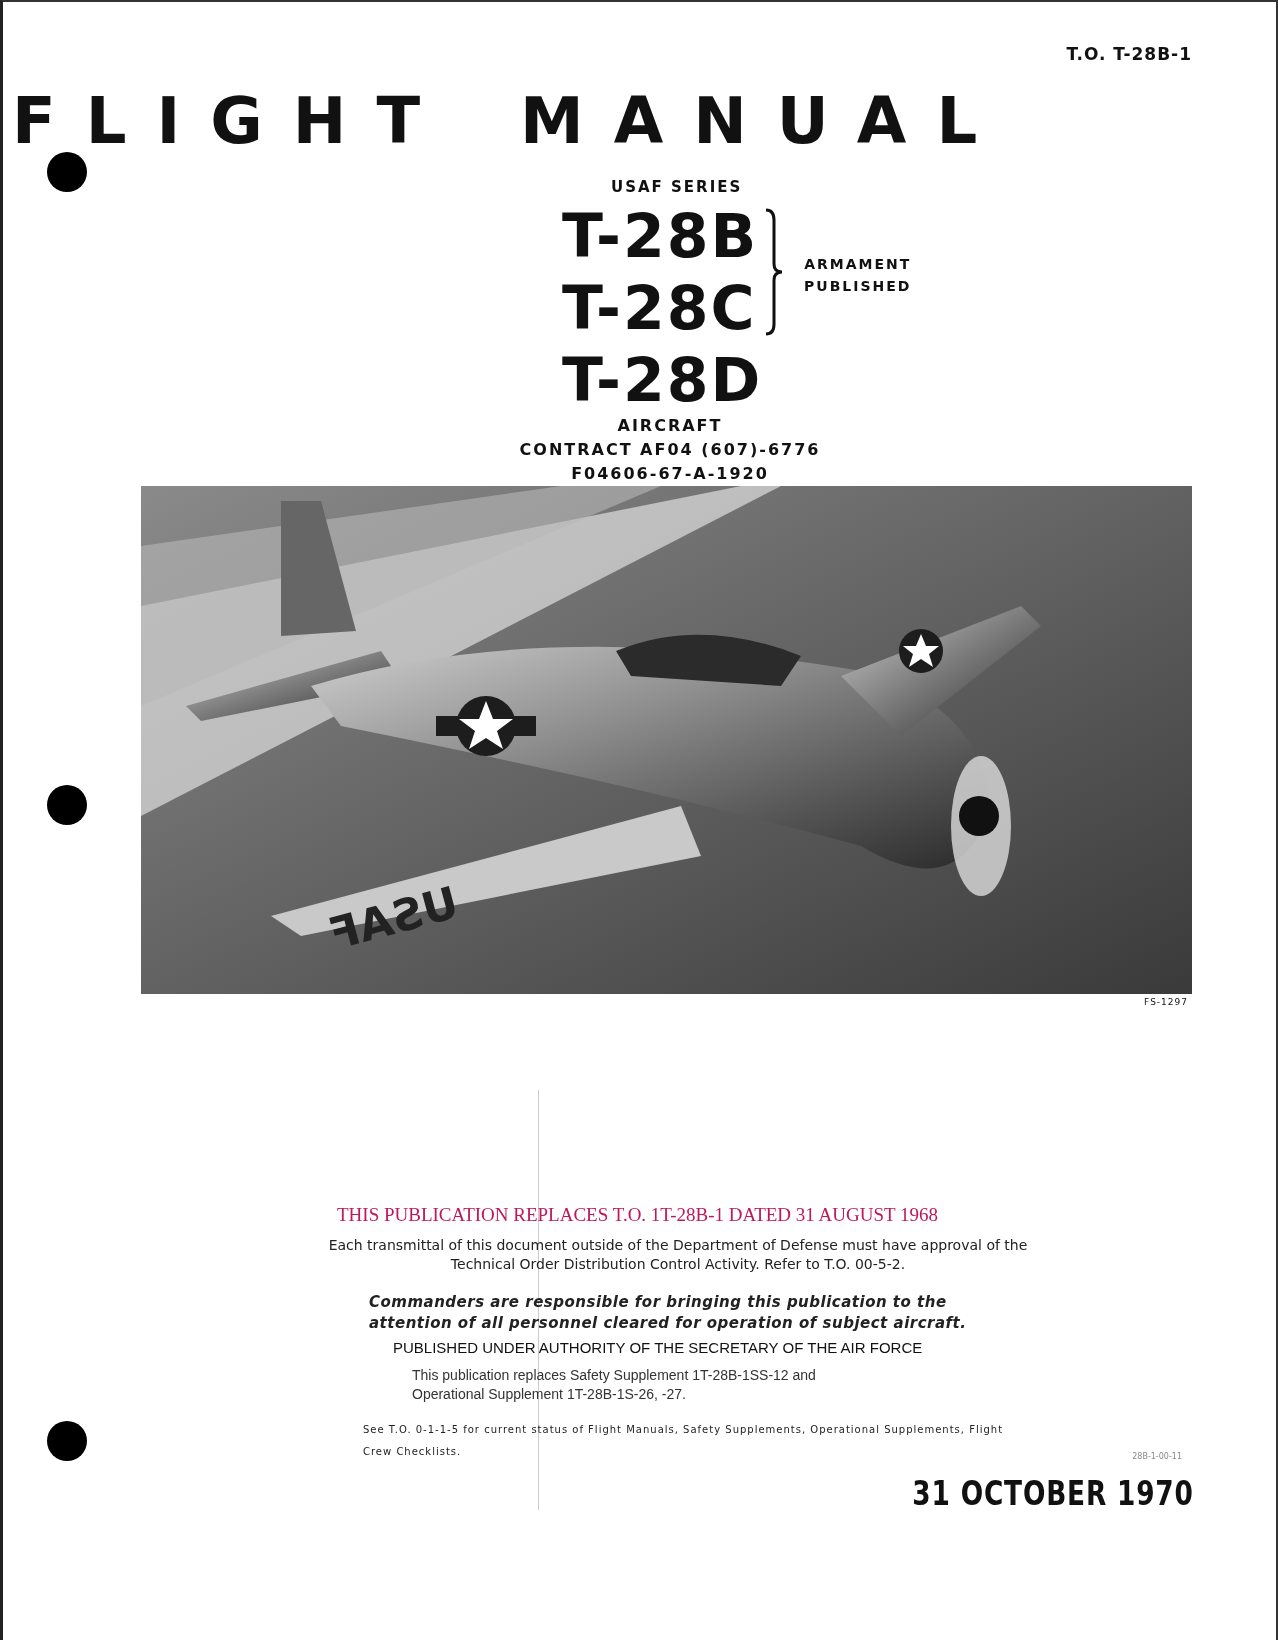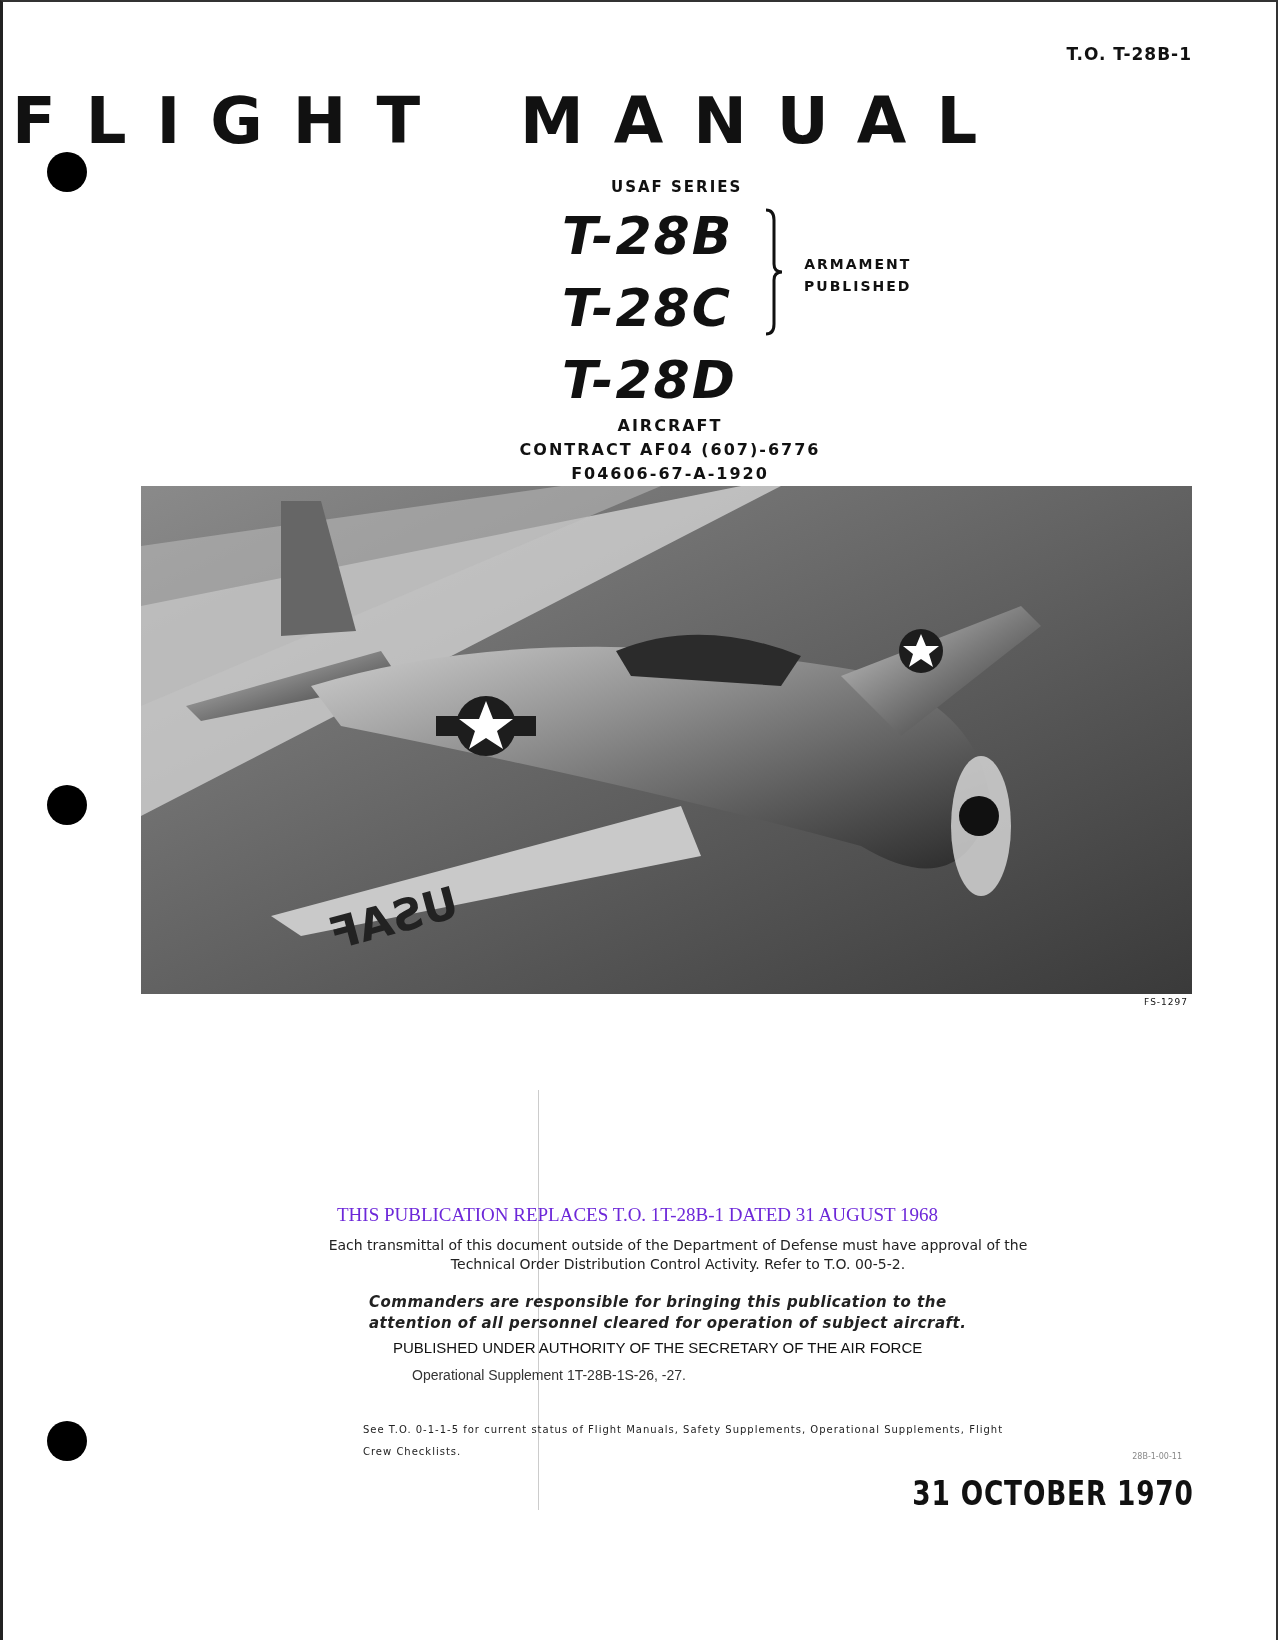--- a/index.html
+++ b/index.html
@@ -7,27 +7,27 @@
     width: 1278px; height: 1640px; position: relative; overflow: hidden;
     background: #ffffff; color: #111111;
     font-family: "DejaVu Sans", sans-serif;
   }
   .page-border { position: absolute; left: 0; top: 0; width: 1278px; height: 1640px; box-sizing: border-box; border-left: 3px solid #222; border-top: 2px solid #333; border-right: 2px solid #333; }
   .punch { position: absolute; width: 40px; height: 40px; border-radius: 50%; background: #000; left: 47px; }
   .to-number { position: absolute; top: 44px; right: 86px; font-size: 17px; font-weight: bold; letter-spacing: 1px; }
   .main-title { position: absolute; top: 84px; left: 0; width: 1278px; text-align: left; font-size: 64px; font-weight: bold; letter-spacing: 30px; white-space: pre; margin-left: 12px; }
   .main-title span.w2 { margin-left: 70px; }
   .series { position: absolute; top: 178px; left: 611px; font-size: 15px; font-weight: bold; letter-spacing: 2px; }
-  .model { position: absolute; left: 562px; font-size: 52px; font-weight: bold; letter-spacing: 2px; line-height: 60px; font-style: italic; }
+  .model { position: absolute; left: 562px; font-size: 60px; font-weight: bold; letter-spacing: 2px; line-height: 60px; }
   .brace { position: absolute; left: 764px; top: 208px; width: 22px; height: 128px; }
   .armament { position: absolute; left: 804px; top: 253px; font-size: 14px; font-weight: bold; letter-spacing: 2px; text-align: center; line-height: 22px; }
   .aircraft-lines { position: absolute; top: 414px; left: 0; width: 1340px; text-align: center; font-size: 16px; font-weight: bold; letter-spacing: 2px; line-height: 24px; }
   .photo { position: absolute; left: 141px; top: 486px; width: 1051px; height: 508px; background: #555; overflow: hidden; }
   .fig-id { position: absolute; top: 997px; right: 90px; font-size: 9px; letter-spacing: 1px; }
-  .replaces { position: absolute; top: 1204px; left: 337px; font-family: "Liberation Serif", serif; font-size: 19px; color: #6d28d9; }
+  .replaces { position: absolute; top: 1204px; left: 337px; font-family: "Liberation Serif", serif; font-size: 19px; color: #be185d; }
   .transmittal { position: absolute; top: 1236px; left: 318px; width: 720px; font-size: 14px; line-height: 19px; color: #222; text-align: center; }
   .commanders { position: absolute; top: 1292px; left: 369px; width: 650px; font-size: 15px; line-height: 21px; font-weight: bold; letter-spacing: 0.5px; color: #222; font-style: italic; }
   .authority { position: absolute; top: 1339px; left: 393px; font-size: 15px; color: #111; font-family: "Liberation Sans", sans-serif; }
   .supplement { position: absolute; top: 1366px; left: 412px; width: 500px; font-size: 14px; line-height: 19px; color: #333; font-family: "Liberation Sans", sans-serif; }
   .see-to { position: absolute; top: 1419px; left: 363px; width: 660px; font-size: 10px; line-height: 22px; letter-spacing: 1px; color: #222; }
   .small-code { position: absolute; top: 1452px; right: 96px; font-size: 8px; color: #888; }
   .date { position: absolute; top: 1474px; right: 84px; font-size: 33px; font-weight: bold; letter-spacing: 1px; transform: scaleX(0.8); transform-origin: right; }
   .fold { position: absolute; left: 538px; top: 1090px; width: 1px; height: 420px; background: #ccc; }
 </style>
 </head>
@@ -98,18 +98,19 @@
 </div>
 <div class="fig-id">FS-1297</div>
 
 <div class="fold"></div>
 
 <div class="replaces">THIS PUBLICATION REPLACES T.O. 1T-28B-1 DATED 31 AUGUST 1968</div>
 <div class="transmittal">Each transmittal of this document outside of the Department of Defense must have approval of the Technical Order Distribution Control Activity.  Refer to T.O. 00-5-2.</div>
 <div class="commanders">Commanders are responsible for bringing this publication to the attention of all personnel cleared for operation of subject aircraft.</div>
 <div class="authority">PUBLISHED UNDER AUTHORITY OF THE SECRETARY OF THE AIR FORCE</div>
 <div class="supplement">
+  <div>This publication replaces Safety Supplement 1T-28B-1SS-12 and</div>
   <div>Operational Supplement 1T-28B-1S-26, -27.</div>
 </div>
 <div class="see-to">See T.O. 0-1-1-5   for current status of Flight Manuals, Safety Supplements, Operational Supplements, Flight Crew Checklists.</div>
 <div class="small-code">28B-1-00-11</div>
 
 <div class="date">31 OCTOBER 1970</div>
 
 </body></html>

